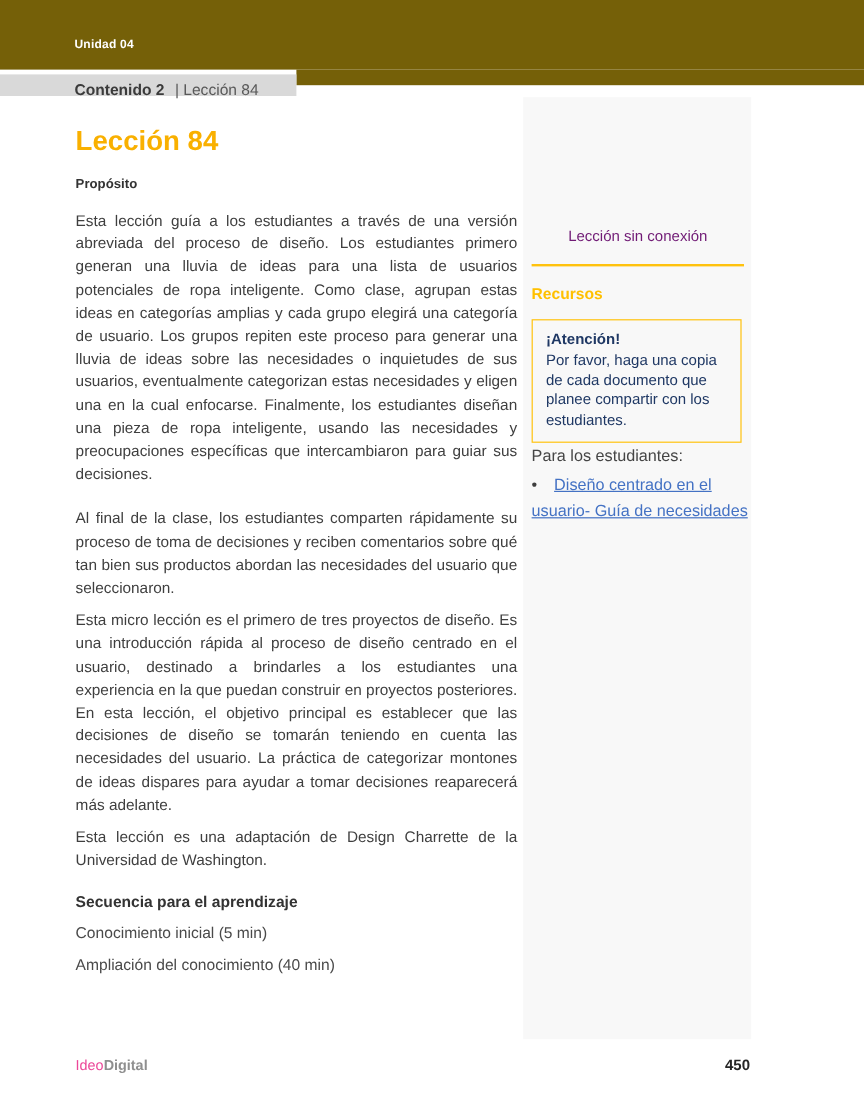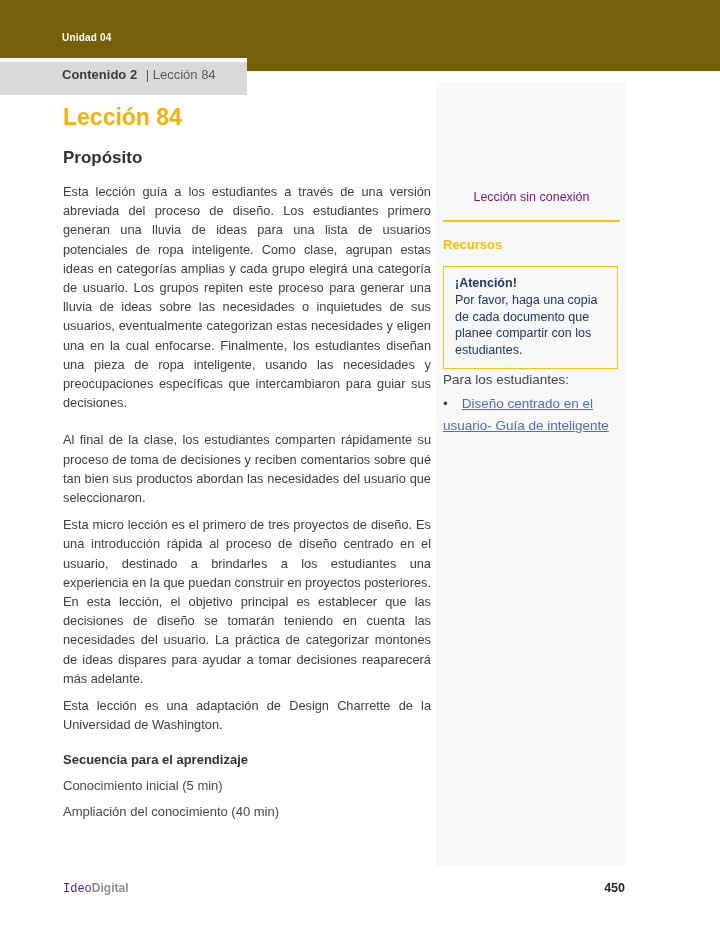--- a/index.html
+++ b/index.html
@@ -31,21 +31,21 @@
     position: absolute;
     left: 62px; top: 32px;
     color: #ffffff;
     font-size: 10px;
     font-weight: bold;
     letter-spacing: 0.2px;
   }
   .content-tab {
     position: absolute;
     left: 0; top: 62px;
-    width: 247px; height: 33px;
+    width: 247px; height: 18px;
     background: #d9d9d9;
     line-height: 25px;
     padding-left: 62px;
     font-size: 13px;
     white-space: nowrap;
   }
   .content-tab .tab-bold { color: #3b3b3b; font-weight: bold; }
   .content-tab .tab-rest { color: #595959; margin-left: 5px; }
 
   
@@ -131,21 +131,21 @@
   }
   .lesson-title {
     margin-top: 14px;
     font-size: 24px;
     line-height: 46px;
     font-weight: normal;
     color: #ffc42e;
   }
   .purpose-heading {
     margin-top: 17px;
-    font-size: 17px;
+    font-size: 11px;
     font-weight: bold;
     color: #333333;
   }
   .body-par {
     font-size: 12.8px;
     line-height: 19.2px;
     color: #3f3f3f;
     text-align: justify;
   }
   .par-1 { margin-top: 14px; }
@@ -163,21 +163,21 @@
     font-size: 13px;
     color: #4a4a4a;
   }
 
   
   .footer-brand {
     position: absolute;
     left: 63px; top: 881px;
     font-size: 12px;
   }
-  .footer-brand .brand-light { color: #4c1d95; font-family: Liberation Mono, monospace; }
+  .footer-brand .brand-light { color: #ec4899; }
   .footer-brand .brand-bold { color: #8f8f8f; font-weight: bold; }
   .page-number {
     position: absolute;
     top: 881px; right: 95px;
     font-size: 12.5px;
     font-weight: bold;
     color: #262626;
   }
 </style>
 </head>
@@ -196,21 +196,21 @@
   <div class="sidebar-bg"></div>
   <div class="offline-label">Lección sin conexión</div>
   <div class="sidebar-rule"></div>
   <div class="resources-heading">Recursos</div>
   <div class="attention-box">
     <div class="attention-title">¡Atención!</div>
     <div class="attention-body">Por favor, haga una copia de cada documento que planee compartir con los estudiantes.</div>
   </div>
   <div class="students-heading">Para los estudiantes:</div>
   <div class="student-link-item">
-    <span class="bullet">•</span><a>Diseño centrado en el usuario- Guía de inteligente</a>
+    <span class="bullet">•</span><a>Diseño centrado en el usuario- Guía de necesidades</a>
   </div>
 
   <div class="main-col">
     <h1 class="lesson-number">Lección 84</h1>
     <h3 class="purpose-heading">Propósito</h3>
     <p class="body-par par-1">Esta lección guía a los estudiantes a través de una versión abreviada del proceso de diseño. Los estudiantes primero generan una lluvia de ideas para una lista de usuarios potenciales de ropa inteligente. Como clase, agrupan estas ideas en categorías amplias y cada grupo elegirá una categoría de usuario. Los grupos repiten este proceso para generar una lluvia de ideas sobre las necesidades o inquietudes de sus usuarios, eventualmente categorizan estas necesidades y eligen una en la cual enfocarse. Finalmente, los estudiantes diseñan una pieza de ropa inteligente, usando las necesidades y preocupaciones específicas que intercambiaron para guiar sus decisiones.</p>
     <p class="body-par par-2">Al final de la clase, los estudiantes comparten rápidamente su proceso de toma de decisiones y reciben comentarios sobre qué tan bien sus productos abordan las necesidades del usuario que seleccionaron.</p>
     <p class="body-par par-3">Esta micro lección es el primero de tres proyectos de diseño. Es una introducción rápida al proceso de diseño centrado en el usuario, destinado a brindarles a los estudiantes una experiencia en la que puedan construir en proyectos posteriores. En esta lección, el objetivo principal es establecer que las decisiones de diseño se tomarán teniendo en cuenta las necesidades del usuario. La práctica de categorizar montones de ideas dispares para ayudar a tomar decisiones reaparecerá más adelante.</p>
     <p class="body-par par-4">Esta lección es una adaptación de Design Charrette de la Universidad de Washington.</p>
     <h3 class="sequence-heading">Secuencia para el aprendizaje</h3>

